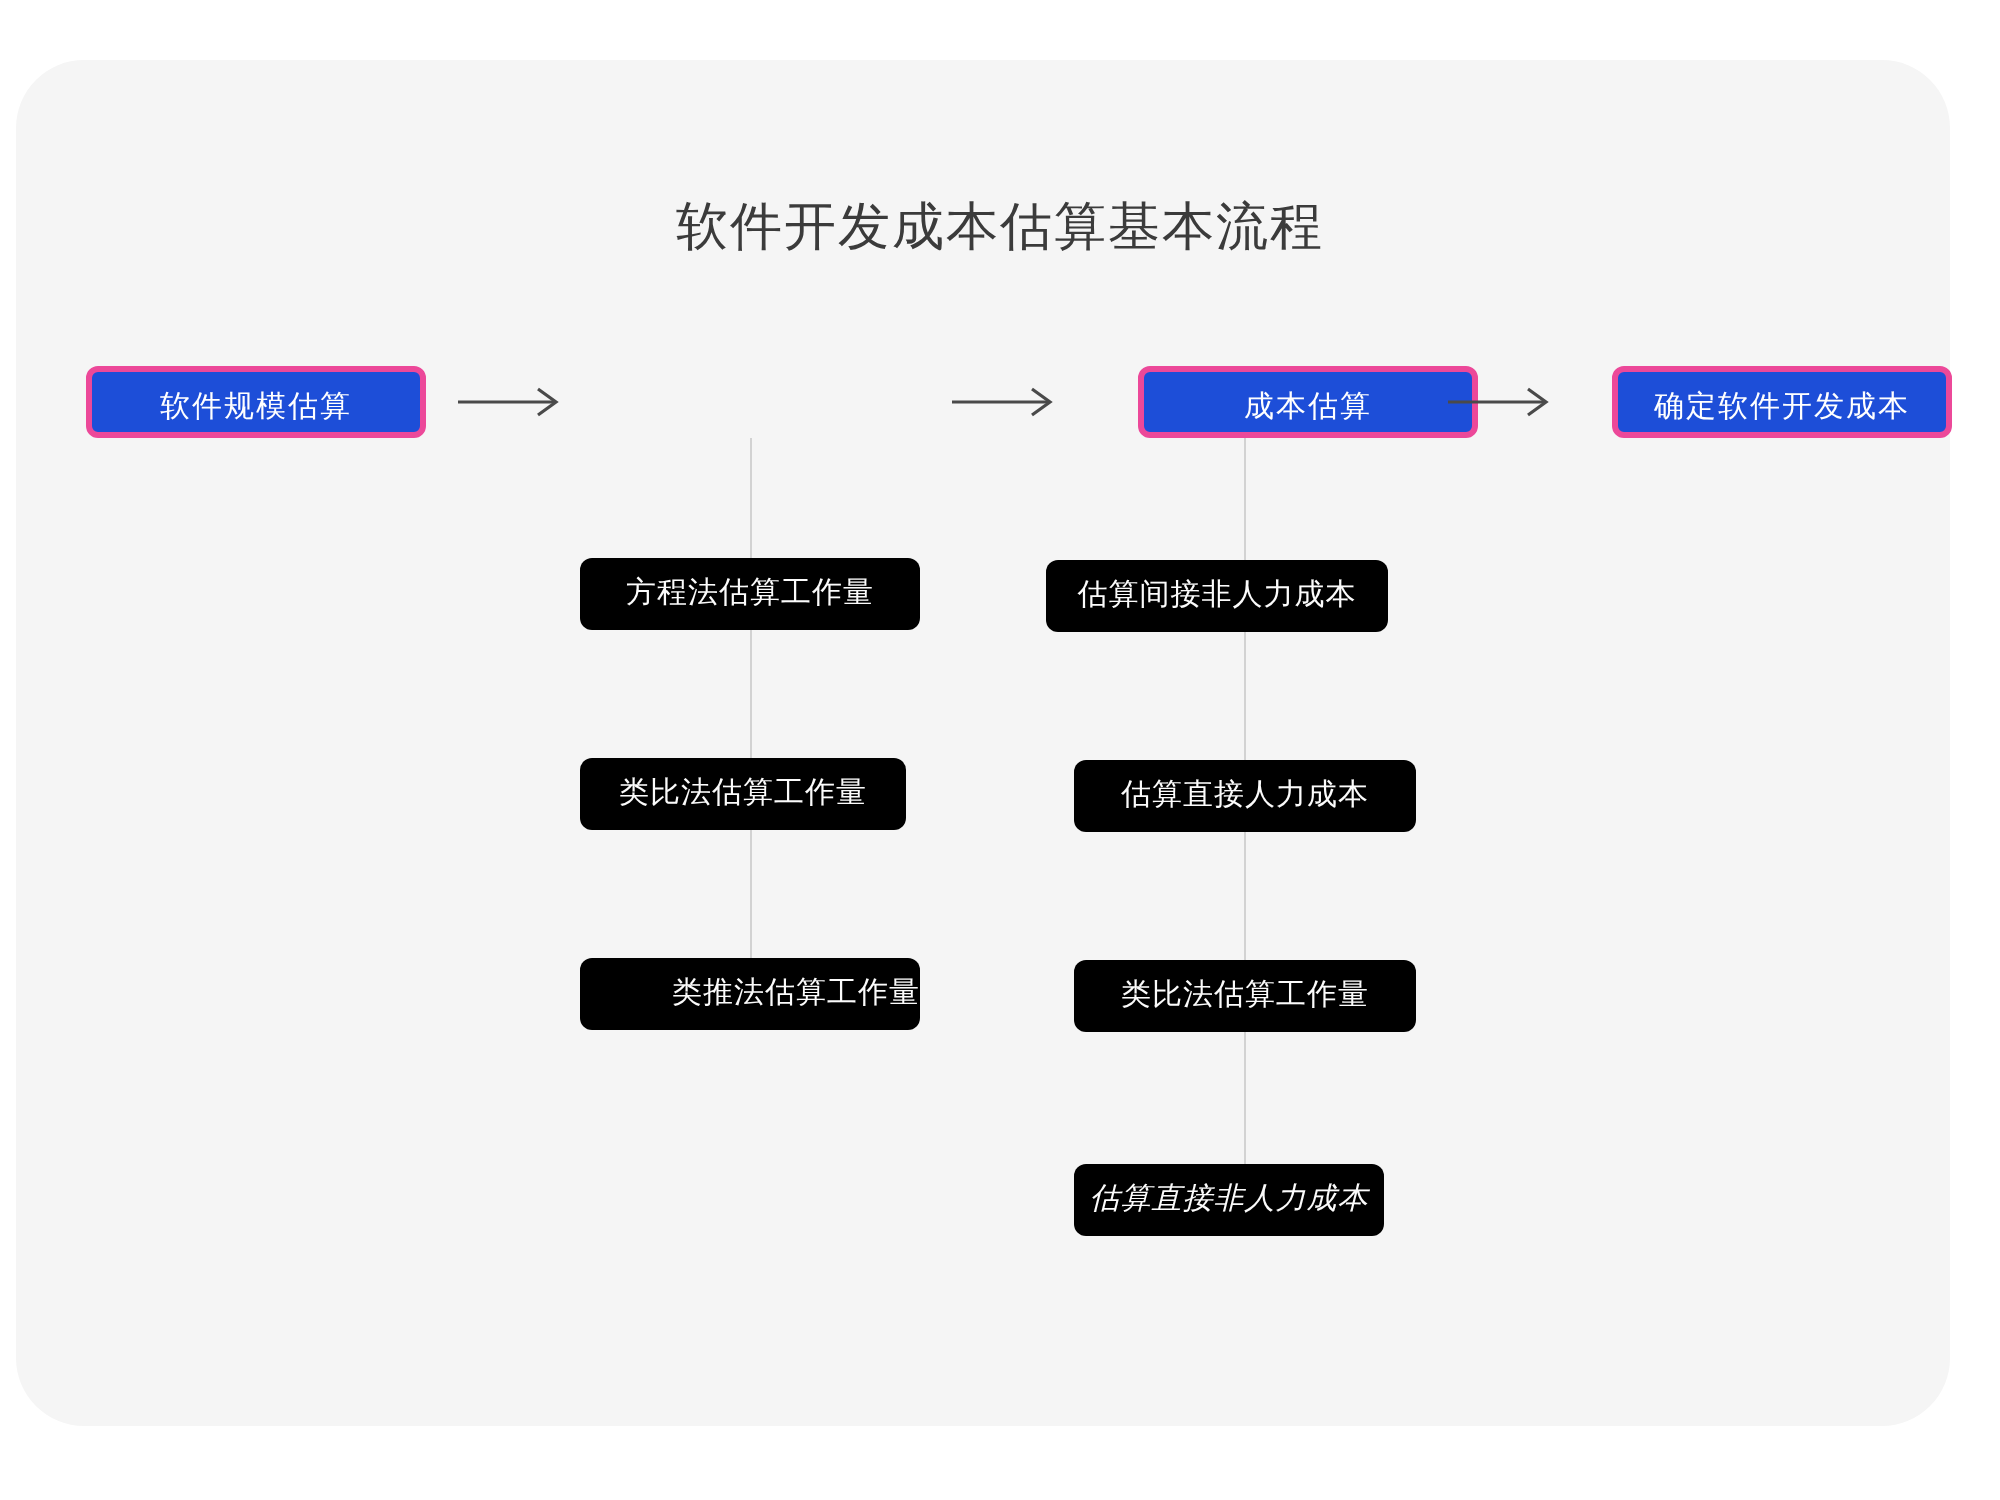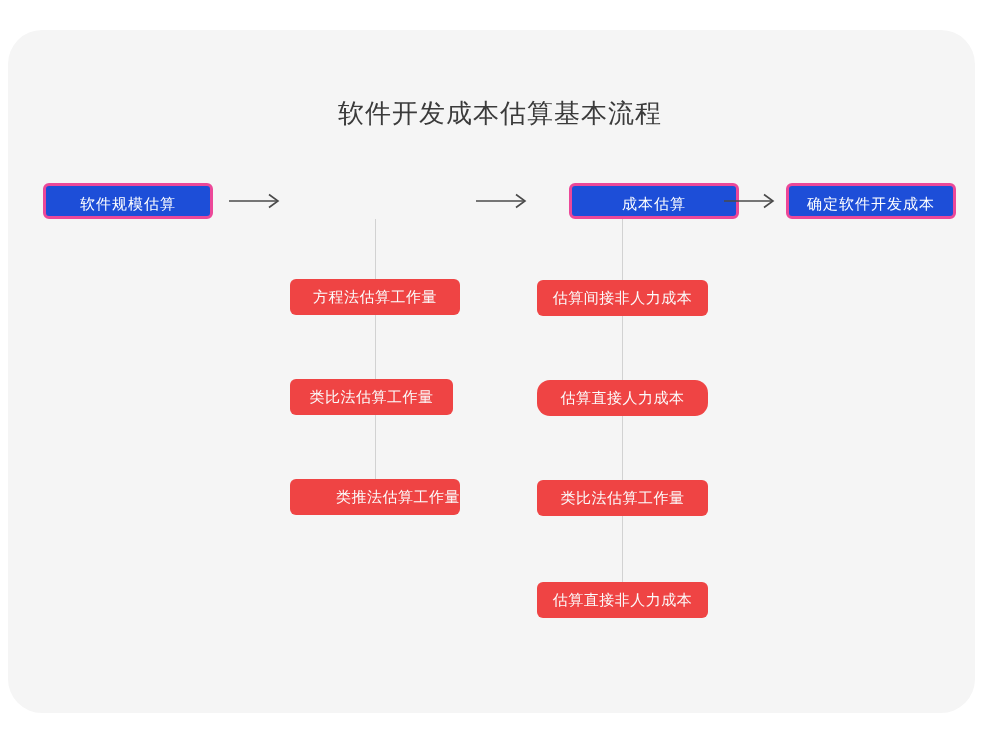--- a/index.html
+++ b/index.html
@@ -60,21 +60,21 @@
     border-radius: 6px;
     white-space: nowrap;
     box-sizing: border-box;
   }
   .node.primary {
     background: #1d4ed8;
     border: 3px solid #ec4899;
     letter-spacing: 1px;
   }
   .node.secondary {
-    background: #ef4444;
+    background: #000000;
     letter-spacing: 0.5px;
     color: #fbfbfb;
   }
 
   
   .vline {
     position: absolute;
     width: 1px;
     background: #d2d2d2;
   }
@@ -97,21 +97,21 @@
 
   <div id="card"></div>
 
   <div id="title">软件开发成本估算基本流程</div>
 
   <div class="node primary" style="left:43px; top:183px; width:170px;">软件规模估算</div>
 
 
   <div class="node primary" style="left:537px; top:183px; width:170px;margin-left:32px;">成本估算</div>
 
-  <div class="node primary" style="left:786px; top:183px; width:170px;">确定软件开发成本</div>
+  <div class="node primary" style="left:806px; top:183px; width:170px;">确定软件开发成本</div>
 
   <div class="arrow" style="left:225px; top:191px; width:60px;">
     <svg width="56" height="16" viewBox="0 0 56 16" aria-hidden="true">
       <line x1="2" y1="8" x2="50" y2="8" stroke="#4a4a4a" stroke-width="1.6"></line>
       <polyline points="42,1.5 51,8 42,14.5" fill="none" stroke="#4a4a4a" stroke-width="1.6"></polyline>
     </svg>
   </div>
 
   <div class="arrow" style="left:472px; top:191px; width:60px;">
     <svg width="56" height="16" viewBox="0 0 56 16" aria-hidden="true">
@@ -130,21 +130,21 @@
   <div class="vline" style="left:375px; top:219px; height:280px;"></div>
 
   <div class="node secondary" style="left:290px; top:279px; width:170px;">方程法估算工作量</div>
 
   <div class="node secondary" style="left:290px; top:379px; width:163px;">类比法估算工作量</div>
 
   <div class="node secondary" style="left:290px; top:479px; width:170px;text-align:right;">类推法估算工作量</div>
 
   <div class="vline" style="left:622px; top:219px; height:382px;"></div>
 
-  <div class="node secondary" style="left:537px; top:280px; width:171px;">估算间接非人力成本</div>
+  <div class="node secondary" style="left:523px; top:280px; width:171px;">估算间接非人力成本</div>
 
-  <div class="node secondary" style="left:537px; top:380px; width:171px;border-radius:13px;">估算直接人力成本</div>
+  <div class="node secondary" style="left:537px; top:380px; width:171px;">估算直接人力成本</div>
 
   <div class="node secondary" style="left:537px; top:480px; width:171px;">类比法估算工作量</div>
 
-  <div class="node secondary" style="left:537px; top:582px; width:171px;">估算直接非人力成本</div>
+  <div class="node secondary" style="left:537px; top:582px; width:155px;font-style:italic;">估算直接非人力成本</div>
 
 </div>
 
 </body></html>

